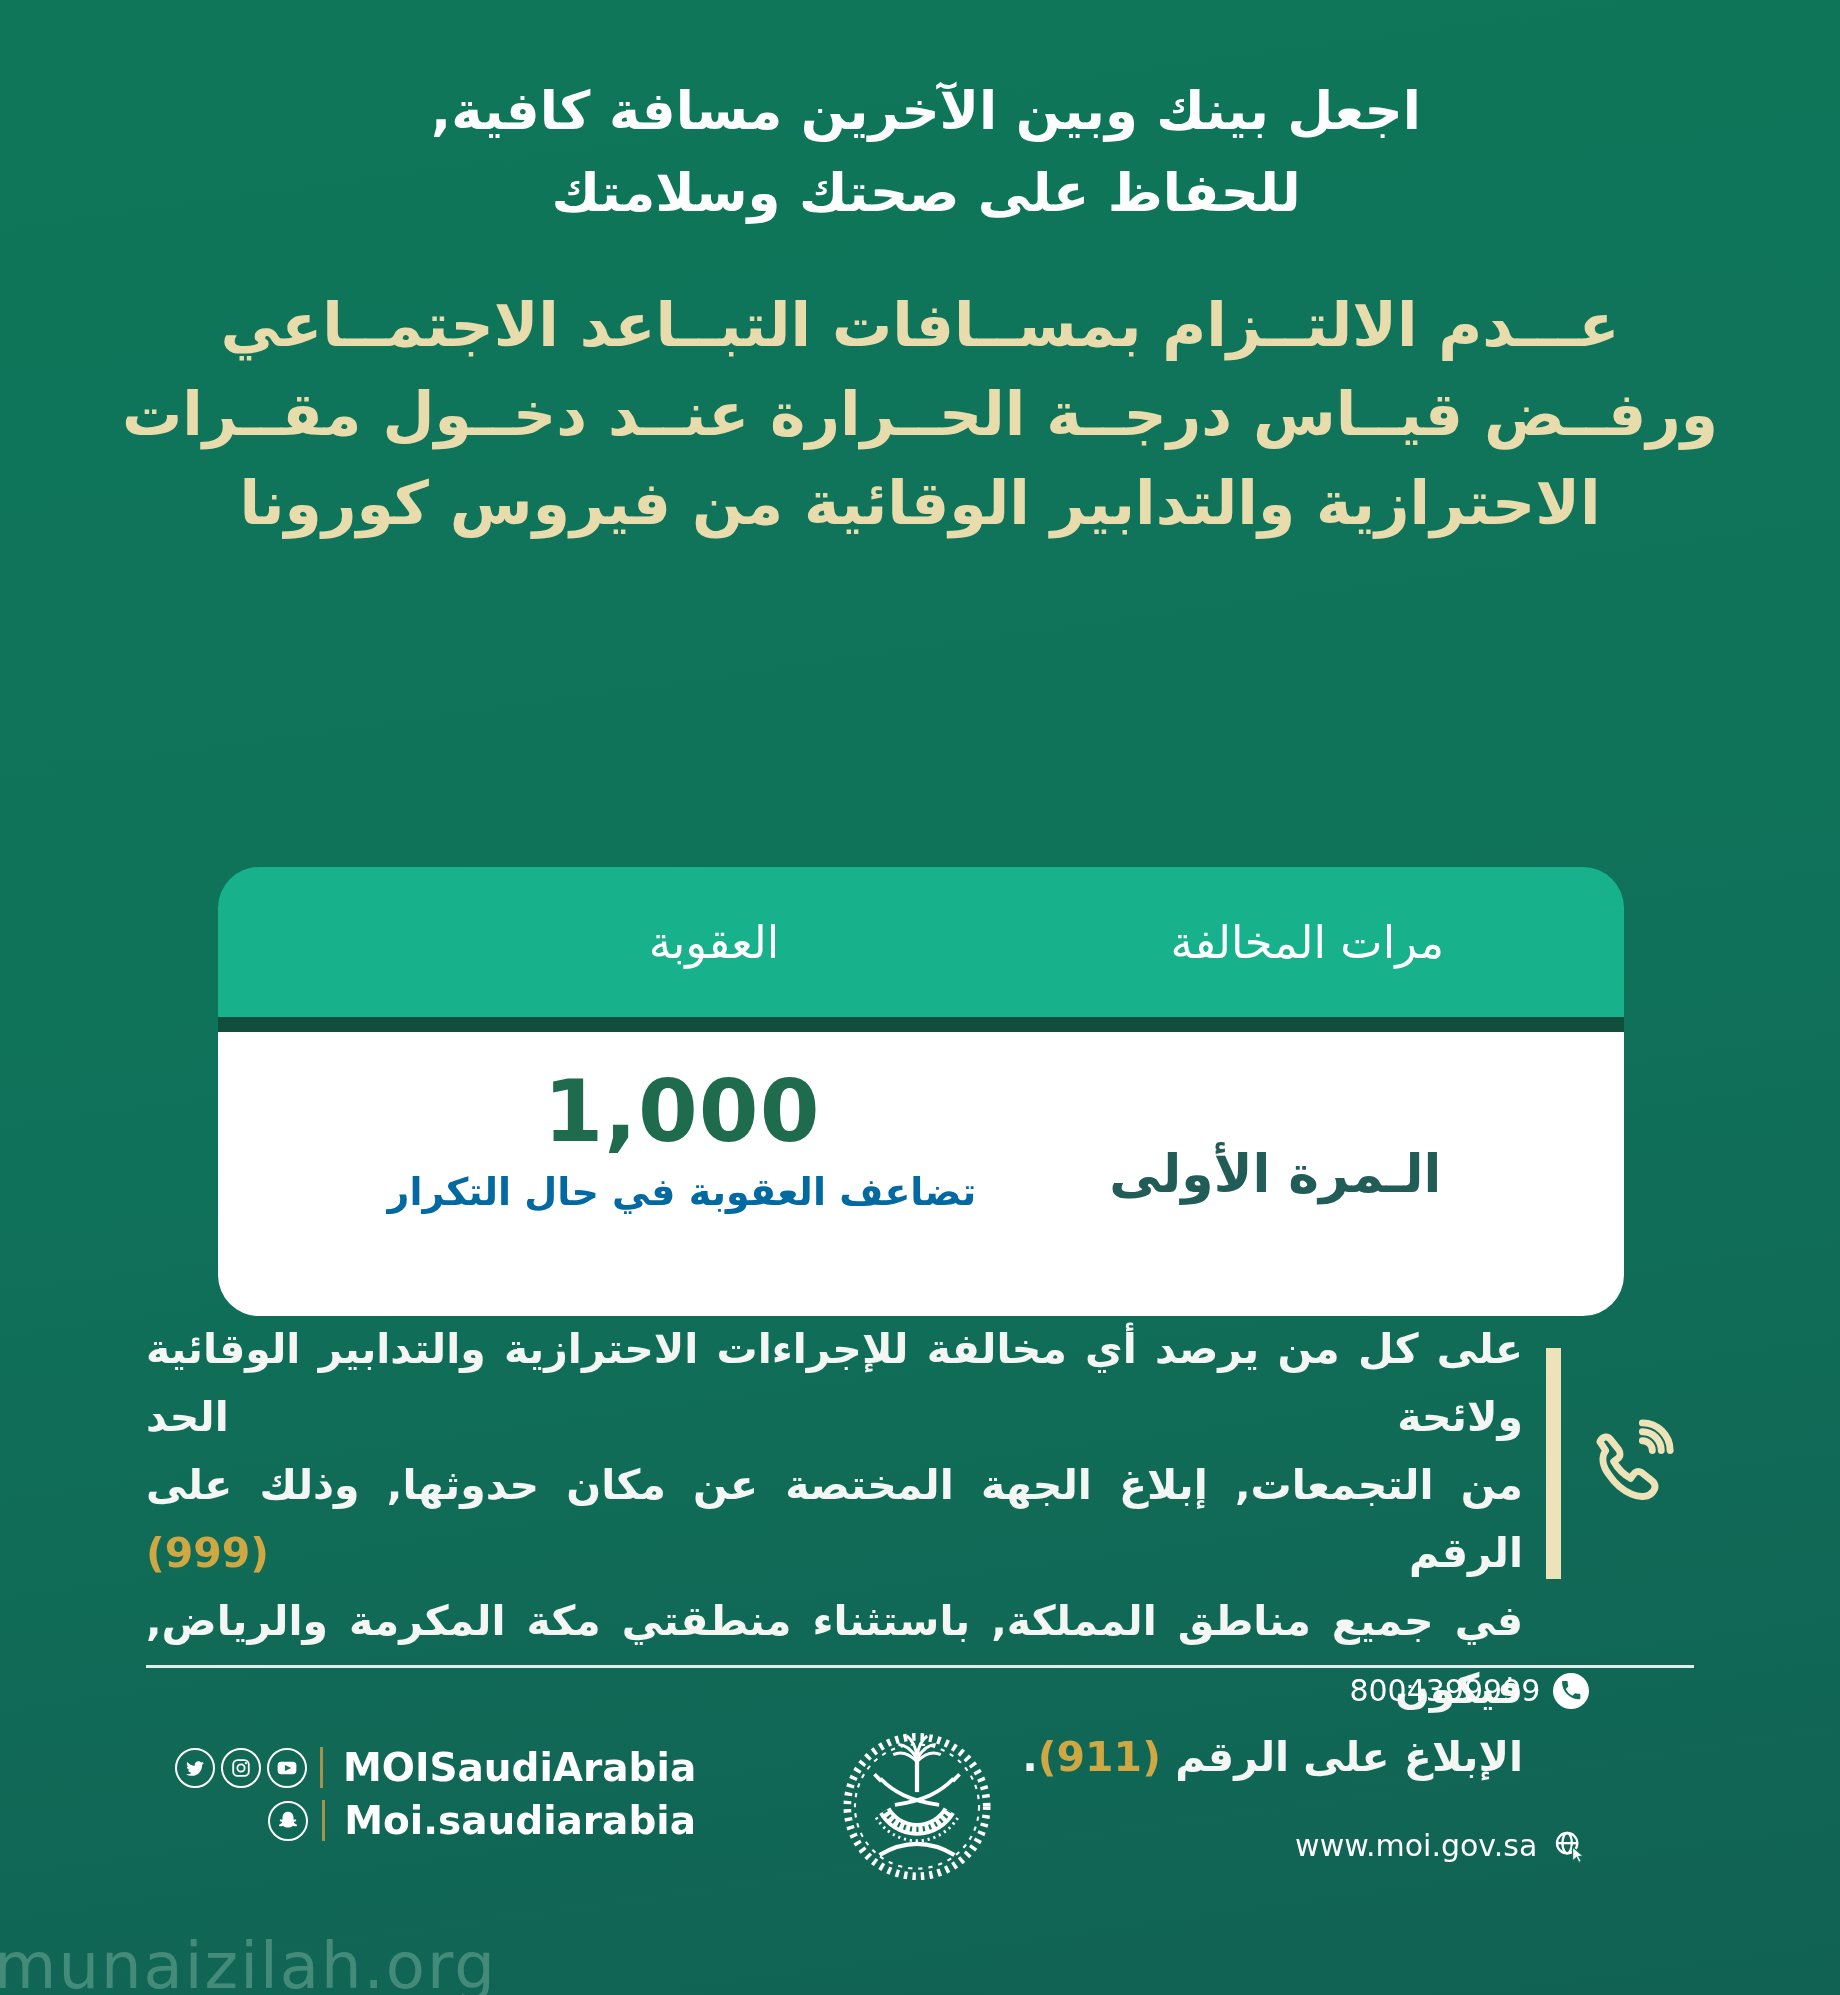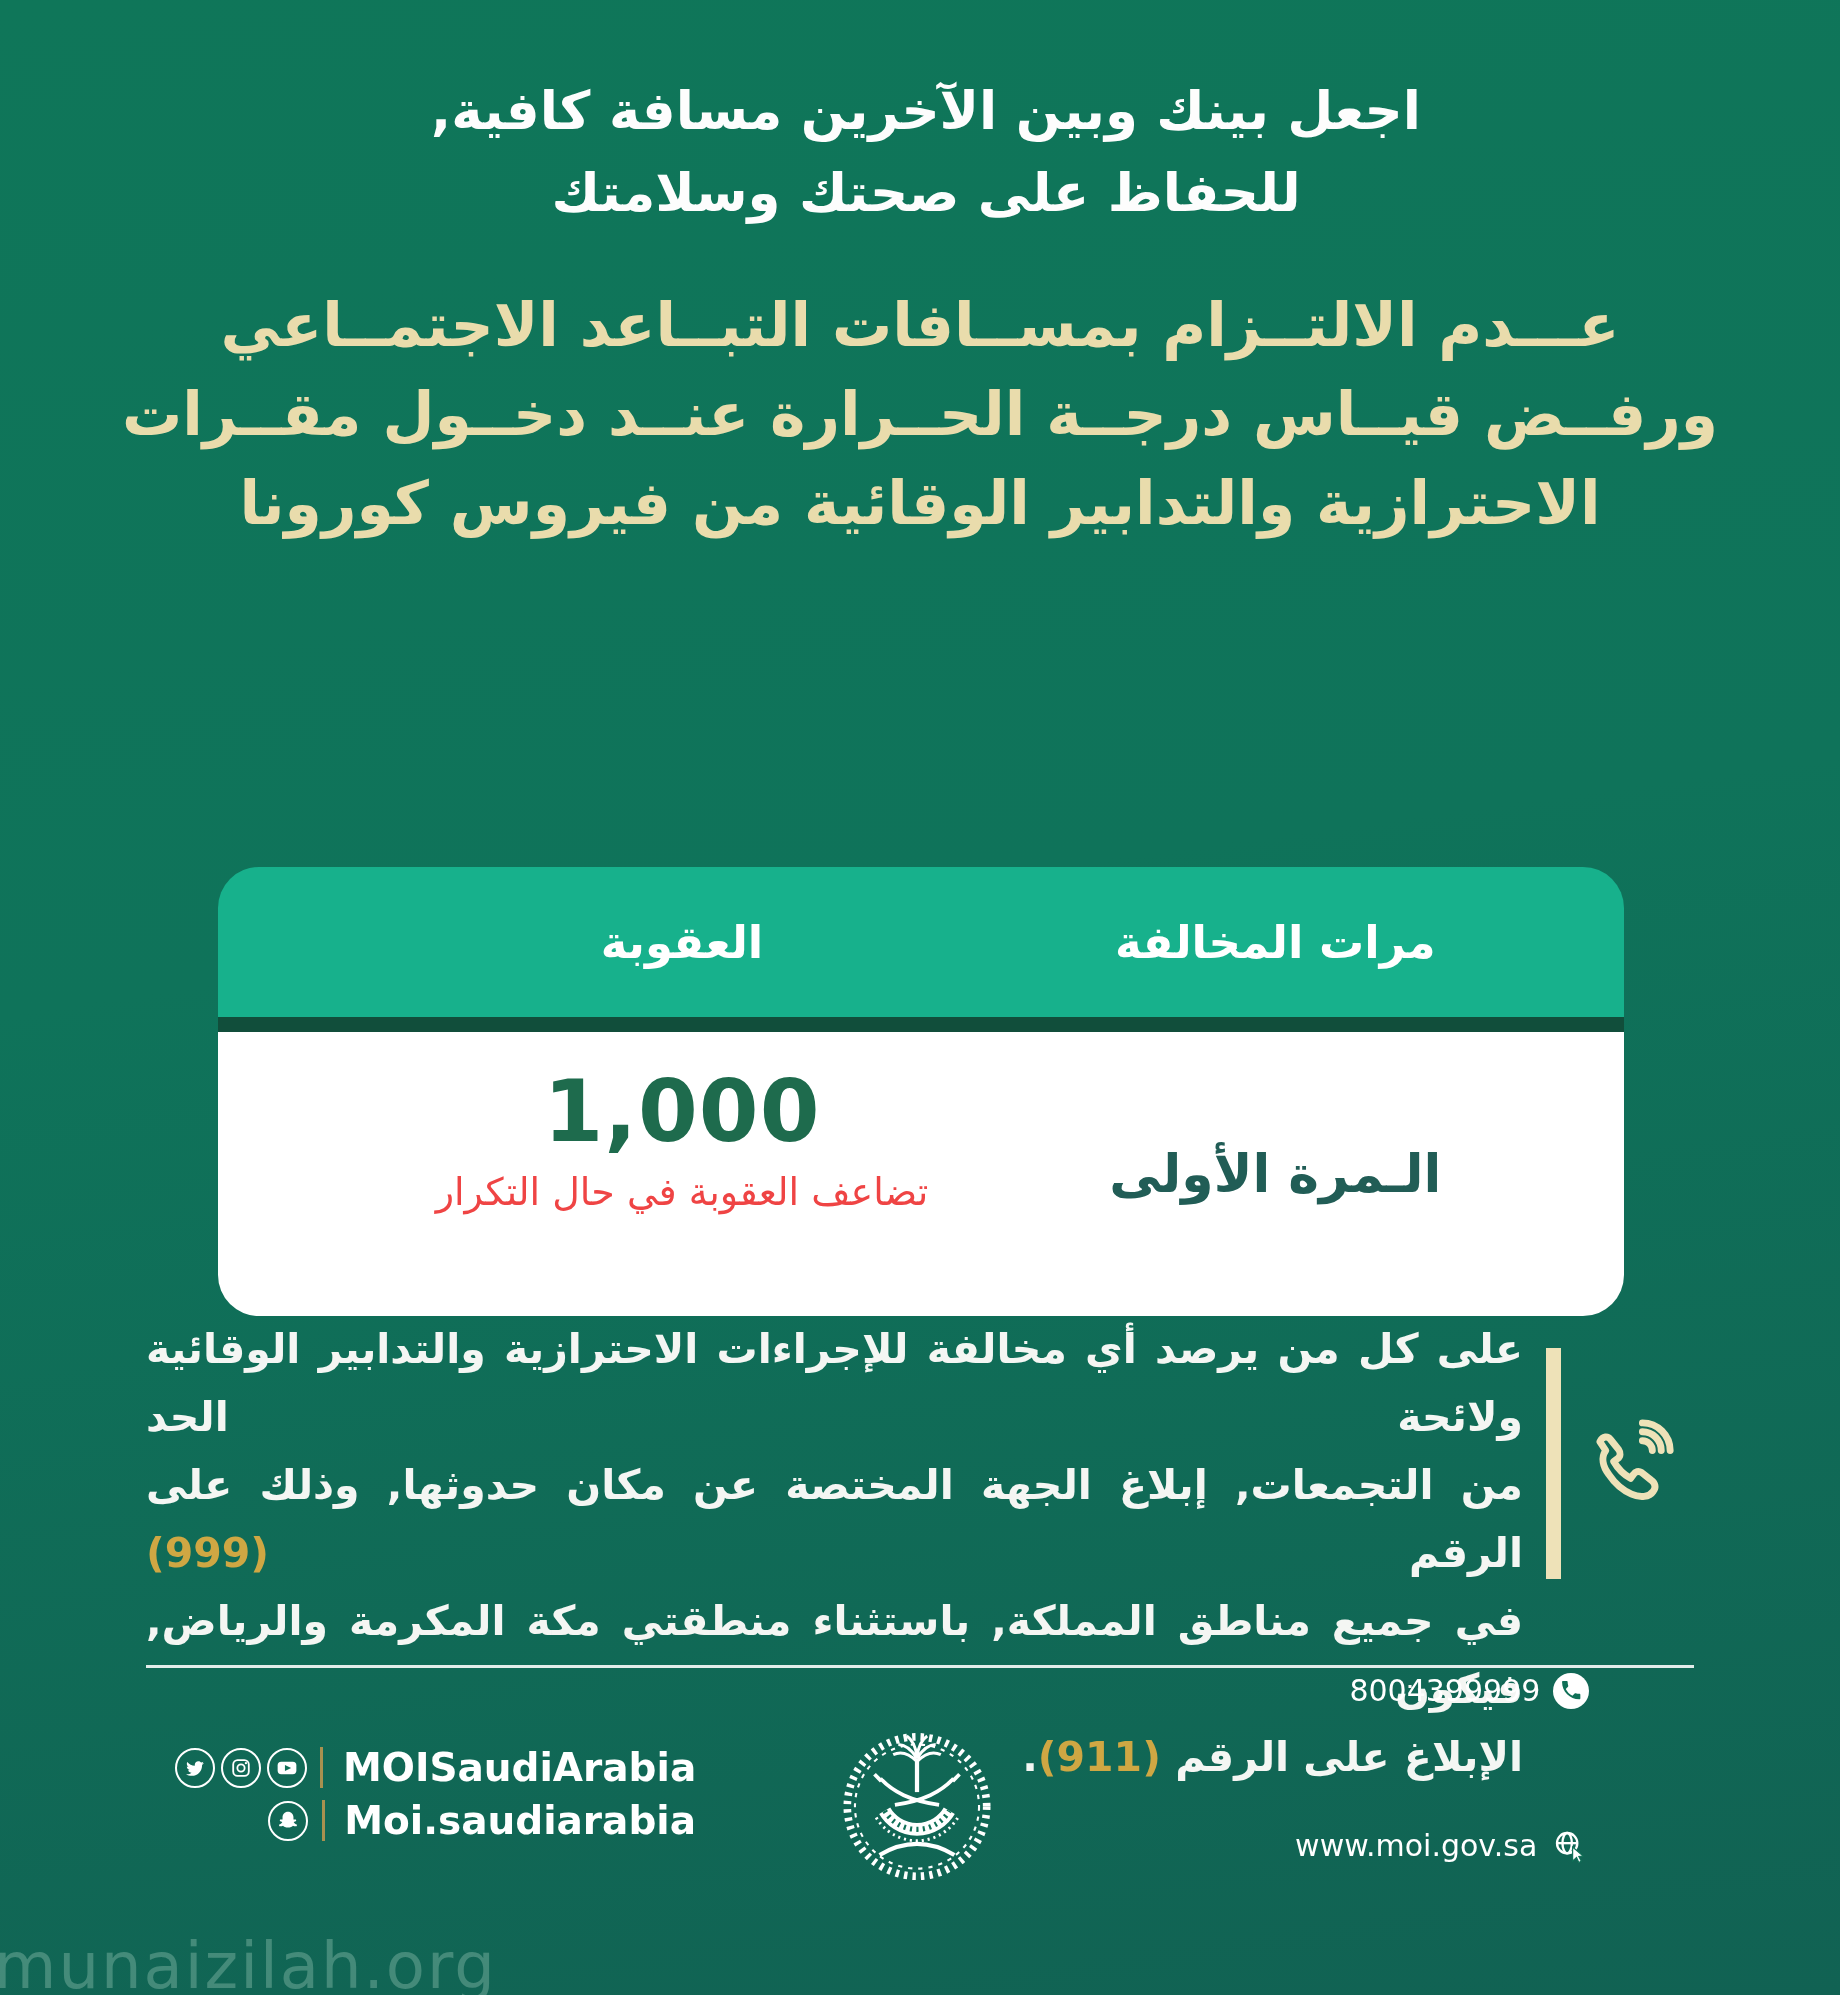--- a/index.html
+++ b/index.html
@@ -38,32 +38,32 @@
     background:#17b18c; border-radius:41px 41px 0 0;
   }
   .table-band { height:14.6px; background:#114e3b; }
   .table-body {
     position:relative; height:284px;
     background:#ffffff; border-radius:0 0 41px 41px;
   }
   .hdr-cell {
     position:absolute; top:50%;
     transform:translate(-50%,-50%);
-    color:#ffffff; font-weight:bold; font-size:45px;
-    direction:rtl; white-space:nowrap;
+    color:#ffffff; font-weight:normal; font-size:45px;
+    direction:rtl; white-space:nowrap;margin-left:32px;
   }
   .cell-penalty-x { left:33%; }
   .cell-times-x   { left:75.2%; }
   .amount {
     position:absolute; left:33%; top:29px; transform:translateX(-50%);
     color:#1e6b4d; font-weight:bold; font-size:86px; letter-spacing:1px;
   }
   .amount-note {
     position:absolute; left:33%; top:138px; transform:translateX(-50%);
-    color:#ef4444; font-weight:normal; font-size:38px;
+    color:#0369a1; font-weight:bold; font-size:38px;
     direction:rtl; white-space:nowrap;
   }
   .times-label {
     position:absolute; left:75.2%; top:50%;
     transform:translate(-50%,-50%);
     color:#215d56; font-weight:bold; font-size:52px;
     direction:rtl; white-space:nowrap;
   }
 
   

